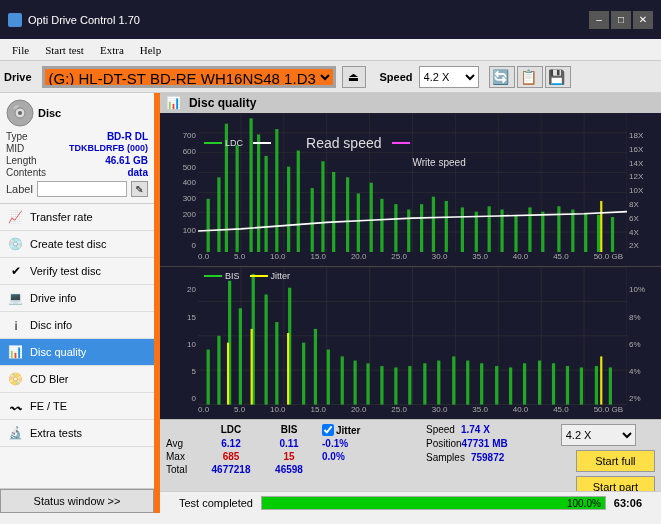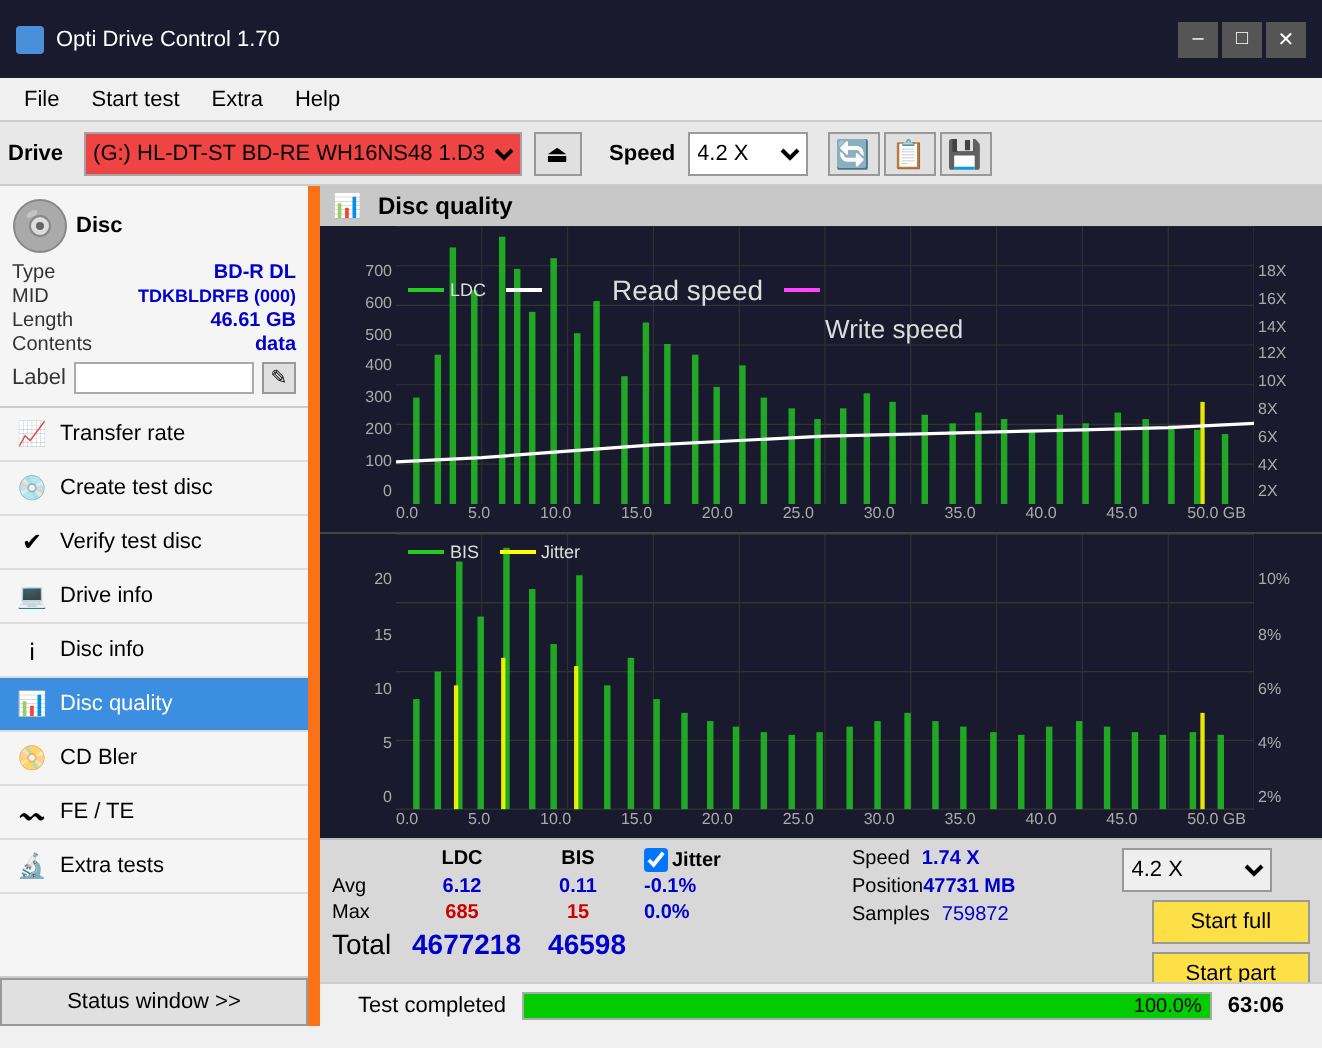--- a/index.html
+++ b/index.html
@@ -7,26 +7,26 @@
     
     
     .title-bar { background: #1a1a2e; display: flex; align-items: center; justify-content: space-between; height: 39px; padding: 0 8px; color: white; }
     .title-bar-left { display: flex; align-items: center; gap: 6px; }
     .title-bar-icon { width: 14px; height: 14px; background: #4a90d9; border-radius: 2px; }
     .title-bar-controls { display: flex; gap: 2px; }
     .title-btn { width: 20px; height: 18px; background: #555; color: white; border: none; font-size: 10px; cursor: pointer; display: flex; align-items: center; justify-content: center; }
     
     
     .menu-bar { background: #f0f0f0; height: 22px; display: flex; align-items: center; padding: 0 4px; border-bottom: 1px solid #ccc; }
-    .menu-item { padding: 2px 8px; font-size: 11px; cursor: pointer; }
+    .menu-item { padding: 2px 8px; font-size: 11px; cursor: pointer; font-family: Liberation Serif, serif; }
     
     
     .drive-bar { background: #e8e8e8; height: 32px; display: flex; align-items: center; padding: 0 4px; border-bottom: 1px solid #ccc; gap: 6px; }
     .drive-label { font-size: 11px; font-weight: bold; margin-right: 4px; }
-    .drive-select { height: 22px; font-size: 11px; border: 1px solid #a3a3a3; background: #ef4444; min-width: 200px; }
+    .drive-select { height: 22px; font-size: 15px; border: 3px solid #a3a3a3; background: #f97316; min-width: 200px; }
     .drive-icon-btn { width: 24px; height: 22px; background: #e0e0e0; border: 1px solid #999; cursor: pointer; display: flex; align-items: center; justify-content: center; font-size: 12px; }
     .speed-label { font-size: 11px; font-weight: bold; margin-left: 8px; }
     .speed-select { height: 22px; font-size: 11px; border: 1px solid #999; background: white; width: 60px; }
     .toolbar-icons { display: flex; gap: 2px; margin-left: 4px; }
     .toolbar-icon { width: 26px; height: 22px; background: #e0e0e0; border: 1px solid #999; cursor: pointer; display: flex; align-items: center; justify-content: center; font-size: 14px; }
     
     
     .main-layout { display: flex; height: calc(524px - 28px - 22px - 32px - 22px); }
     
     
@@ -192,21 +192,21 @@
         <div class="legend-item">
           <div style="width:18px;height:2px;background:#22cc22;"></div>
           <span style="color:#ddd;font-size:9px;">LDC</span>
         </div>
         <div class="legend-item">
           <div style="width:18px;height:2px;background:#ffffff;"></div>
           <span style="color:#ddd;font-size:14px;margin-left:32px;">Read speed</span>
         </div>
         <div class="legend-item">
           <div style="width:18px;height:2px;background:#ff44ff;"></div>
-          <span style="color:#ddd;font-size:13px;margin-top:40px;">Write speed</span>
+          <span style="color:#ddd;font-size:10px;margin-top:40px;">Write speed</span>
         </div>
       </div>
 
       <div style="flex:1; display:flex;">
 
         <div style="width:38px; display:flex; flex-direction:column; justify-content:space-between; padding:18px 2px 2px; color:#aaa; font-size:8px; text-align:right;">
           <span>700</span>
           <span>600</span>
           <span>500</span>
           <span>400</span>
@@ -430,39 +430,39 @@
           <span style="min-width:50px; color:#0000cc; font-weight:bold; text-align:center;">6.12</span>
           <span style="min-width:50px; color:#0000cc; font-weight:bold; text-align:center;">0.11</span>
           <span style="min-width:80px; color:#0000cc; font-weight:bold;">-0.1%</span>
         </div>
         <div style="display:flex; gap:8px; font-size:10px;">
           <span style="min-width:32px;">Max</span>
           <span style="min-width:50px; color:#cc0000; font-weight:bold; text-align:center;">685</span>
           <span style="min-width:50px; color:#cc0000; font-weight:bold; text-align:center;">15</span>
           <span style="min-width:80px; color:#0000cc; font-weight:bold;">0.0%</span>
         </div>
-        <div style="display:flex; gap:8px; font-size:14px;">
+        <div style="display:flex; gap:8px; font-size:10px;">
           <span style="min-width:32px;">Total</span>
           <span style="min-width:50px; color:#0000cc; font-weight:bold; text-align:center;">4677218</span>
           <span style="min-width:50px; color:#0000cc; font-weight:bold; text-align:center;">46598</span>
         </div>
       </div>
 
       <div style="display:flex; flex-direction:column; gap:3px; margin-left:8px;">
         <div style="display:flex; align-items:center; gap:6px; font-size:10px;">
           <span>Speed</span>
           <span style="color:#0000cc; font-weight:bold;">1.74 X</span>
         </div>
         <div style="display:flex; align-items:flex-start; gap:0; font-size:10px;">
           <span>Position</span>
           <span style="color:#0000cc; font-weight:bold;">47731 MB</span>
         </div>
         <div style="display:flex; align-items:center; gap:6px; font-size:10px;">
           <span>Samples</span>
-          <span style="color:#0000cc; font-weight:normal;">759872</span>
+          <span style="color:#0000cc; font-weight:bold;">759872</span>
         </div>
       </div>
 
       <div style="display:flex; flex-direction:column; gap:4px; margin-left:auto;">
         <select style="height:22px; font-size:11px; border:1px solid #999; width:75px;">
           <option>4.2 X</option>
         </select>
         <button class="start-btn">Start full</button>
         <button class="start-btn">Start part</button>
       </div>

